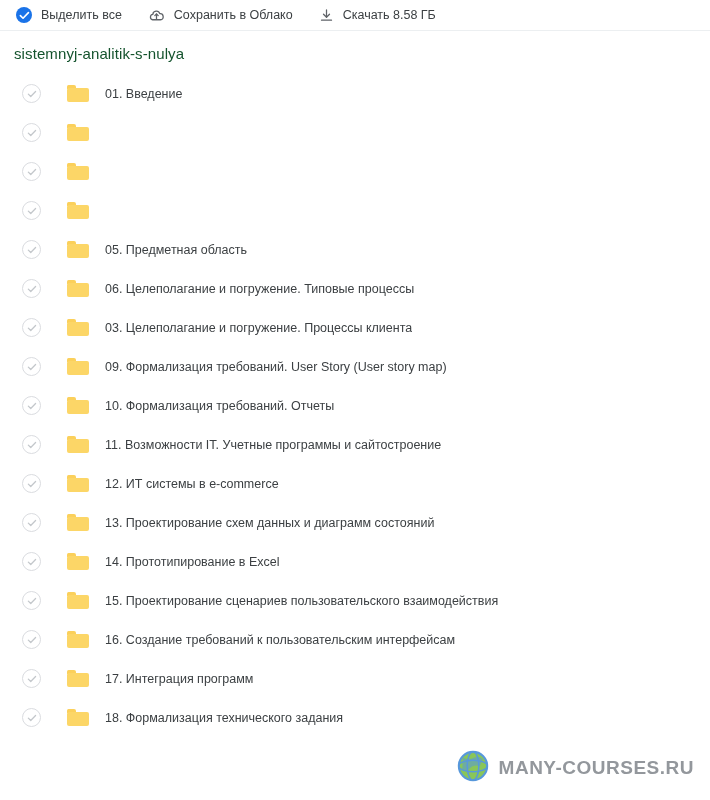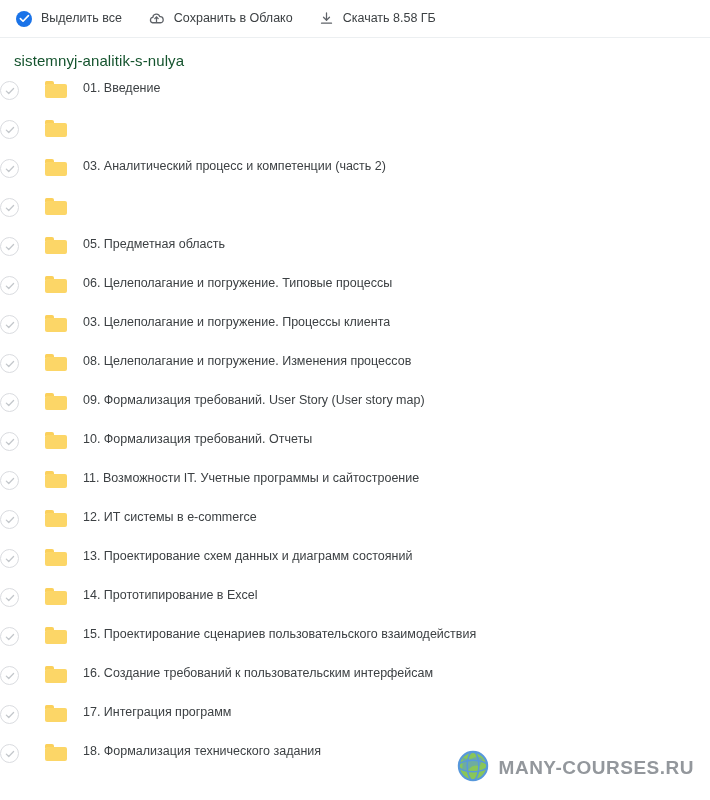--- a/index.html
+++ b/index.html
@@ -10,21 +10,21 @@
     height: 800px;
     background: #ffffff;
     font-family: "Liberation Sans", sans-serif;
     color: #202124;
     overflow: hidden;
   }
 
   .toolbar {
     display: flex;
     align-items: center;
-    height: 38px;
+    height: 31px;
     padding: 0 16px;
     gap: 26px;
     font-size: 12.5px;
     color: #3c4043;
     border-bottom: 1px solid #eceff1;
     background: #fff;
   }
   .tool-item {
     display: flex;
     align-items: center;
@@ -54,21 +54,23 @@
     letter-spacing: 0.1px;
   }
 
   .list {
     padding: 0;
     margin: 0;
     list-style: none;
   }
   .row {
     display: flex;
+    align-items: center;
     height: 39px;
+    padding-left: 22px;
     gap: 0;
   }
   .row-check {
     width: 19px; height: 19px;
     border-radius: 50%;
     border: 1px solid #dadce0;
     display: inline-flex;
     align-items: center;
     justify-content: center;
     flex: 0 0 auto;
@@ -188,21 +190,20 @@
   <li class="row">
     <span class="row-check">
       <svg width="10" height="10" viewBox="0 0 12 12">
           <path d="M1.6 6.2 L4.5 9 L10.3 3" fill="none" stroke="#c3c7cb" stroke-width="1.5" stroke-linecap="round" stroke-linejoin="round"></path>
         </svg>
     </span>
     <span class="folder">
         <span class="tab"></span>
         <span class="body"></span>
       </span>
-    <span class="row-label">03. Аналитический процесс и компетенции (часть 2)</span>
   </li>
   <li class="row">
     <span class="row-check">
       <svg width="10" height="10" viewBox="0 0 12 12">
           <path d="M1.6 6.2 L4.5 9 L10.3 3" fill="none" stroke="#c3c7cb" stroke-width="1.5" stroke-linecap="round" stroke-linejoin="round"></path>
         </svg>
     </span>
     <span class="folder">
         <span class="tab"></span>
         <span class="body"></span>
@@ -236,32 +237,20 @@
     <span class="row-check">
       <svg width="10" height="10" viewBox="0 0 12 12">
           <path d="M1.6 6.2 L4.5 9 L10.3 3" fill="none" stroke="#c3c7cb" stroke-width="1.5" stroke-linecap="round" stroke-linejoin="round"></path>
         </svg>
     </span>
     <span class="folder">
         <span class="tab"></span>
         <span class="body"></span>
       </span>
     <span class="row-label">03. Целеполагание и погружение. Процессы клиента</span>
-  </li>
-  <li class="row">
-    <span class="row-check">
-      <svg width="10" height="10" viewBox="0 0 12 12">
-          <path d="M1.6 6.2 L4.5 9 L10.3 3" fill="none" stroke="#c3c7cb" stroke-width="1.5" stroke-linecap="round" stroke-linejoin="round"></path>
-        </svg>
-    </span>
-    <span class="folder">
-        <span class="tab"></span>
-        <span class="body"></span>
-      </span>
-    <span class="row-label">08. Целеполагание и погружение. Изменения процессов</span>
   </li>
   <li class="row">
     <span class="row-check">
       <svg width="10" height="10" viewBox="0 0 12 12">
           <path d="M1.6 6.2 L4.5 9 L10.3 3" fill="none" stroke="#c3c7cb" stroke-width="1.5" stroke-linecap="round" stroke-linejoin="round"></path>
         </svg>
     </span>
     <span class="folder">
         <span class="tab"></span>
         <span class="body"></span>

